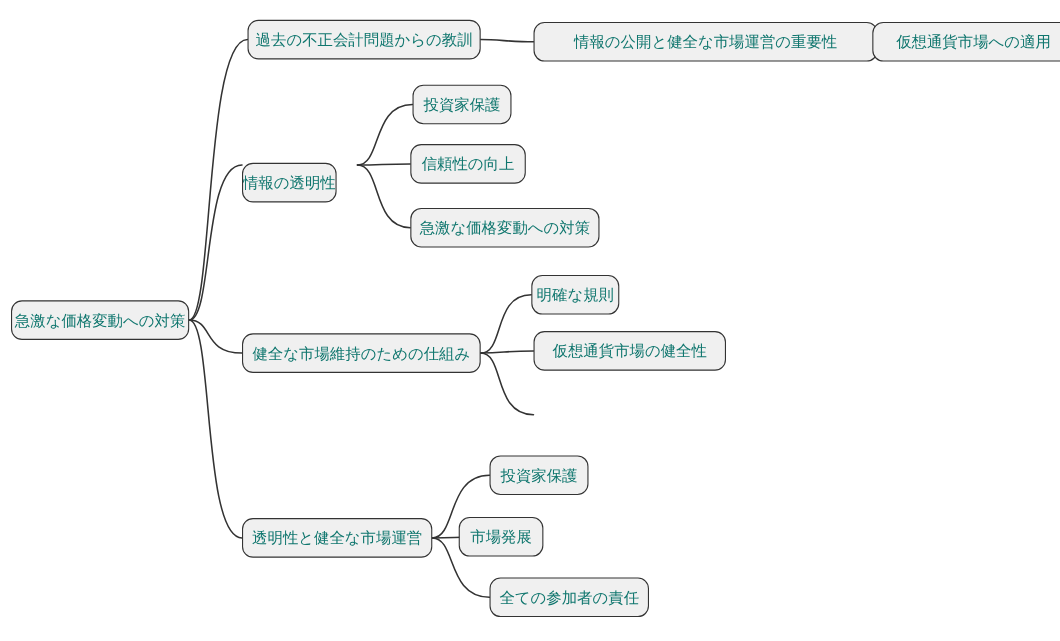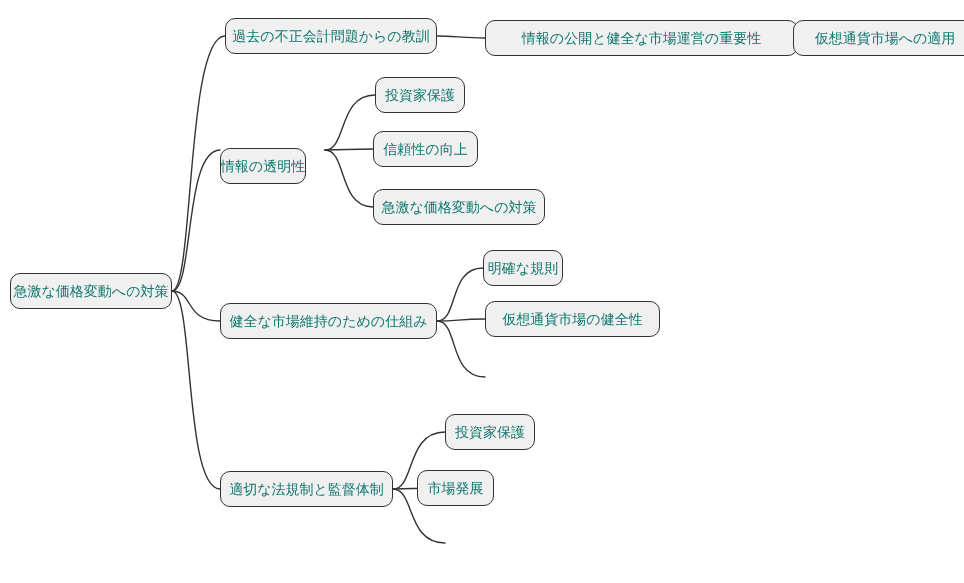--- a/index.html
+++ b/index.html
@@ -84,20 +84,21 @@
 
   <div class="node" style="left:373px; top:189px; width:172px">急激な価格変動への対策</div>
 
   <div class="node" style="left:220px; top:303px; width:217px">健全な市場維持のための仕組み</div>
 
   <div class="node" style="left:483px; top:250px; width:80px">明確な規則</div>
 
   <div class="node" style="left:485px; top:301px; width:175px">仮想通貨市場の健全性</div>
 
 
-  <div class="node" style="left:220px; top:471px; width:173px">適切な法規制と監督体制</div>
+  <div class="node" style="left:220px; top:471px; width:173px">透明性と健全な市場運営</div>
 
   <div class="node" style="left:445px; top:414px; width:90px">投資家保護</div>
 
   <div class="node" style="left:417px; top:470px; width:77px">市場発展</div>
 
+  <div class="node" style="left:445px; top:525px; width:145px">全ての参加者の責任</div>
 
 </div>
 
 </body></html>

